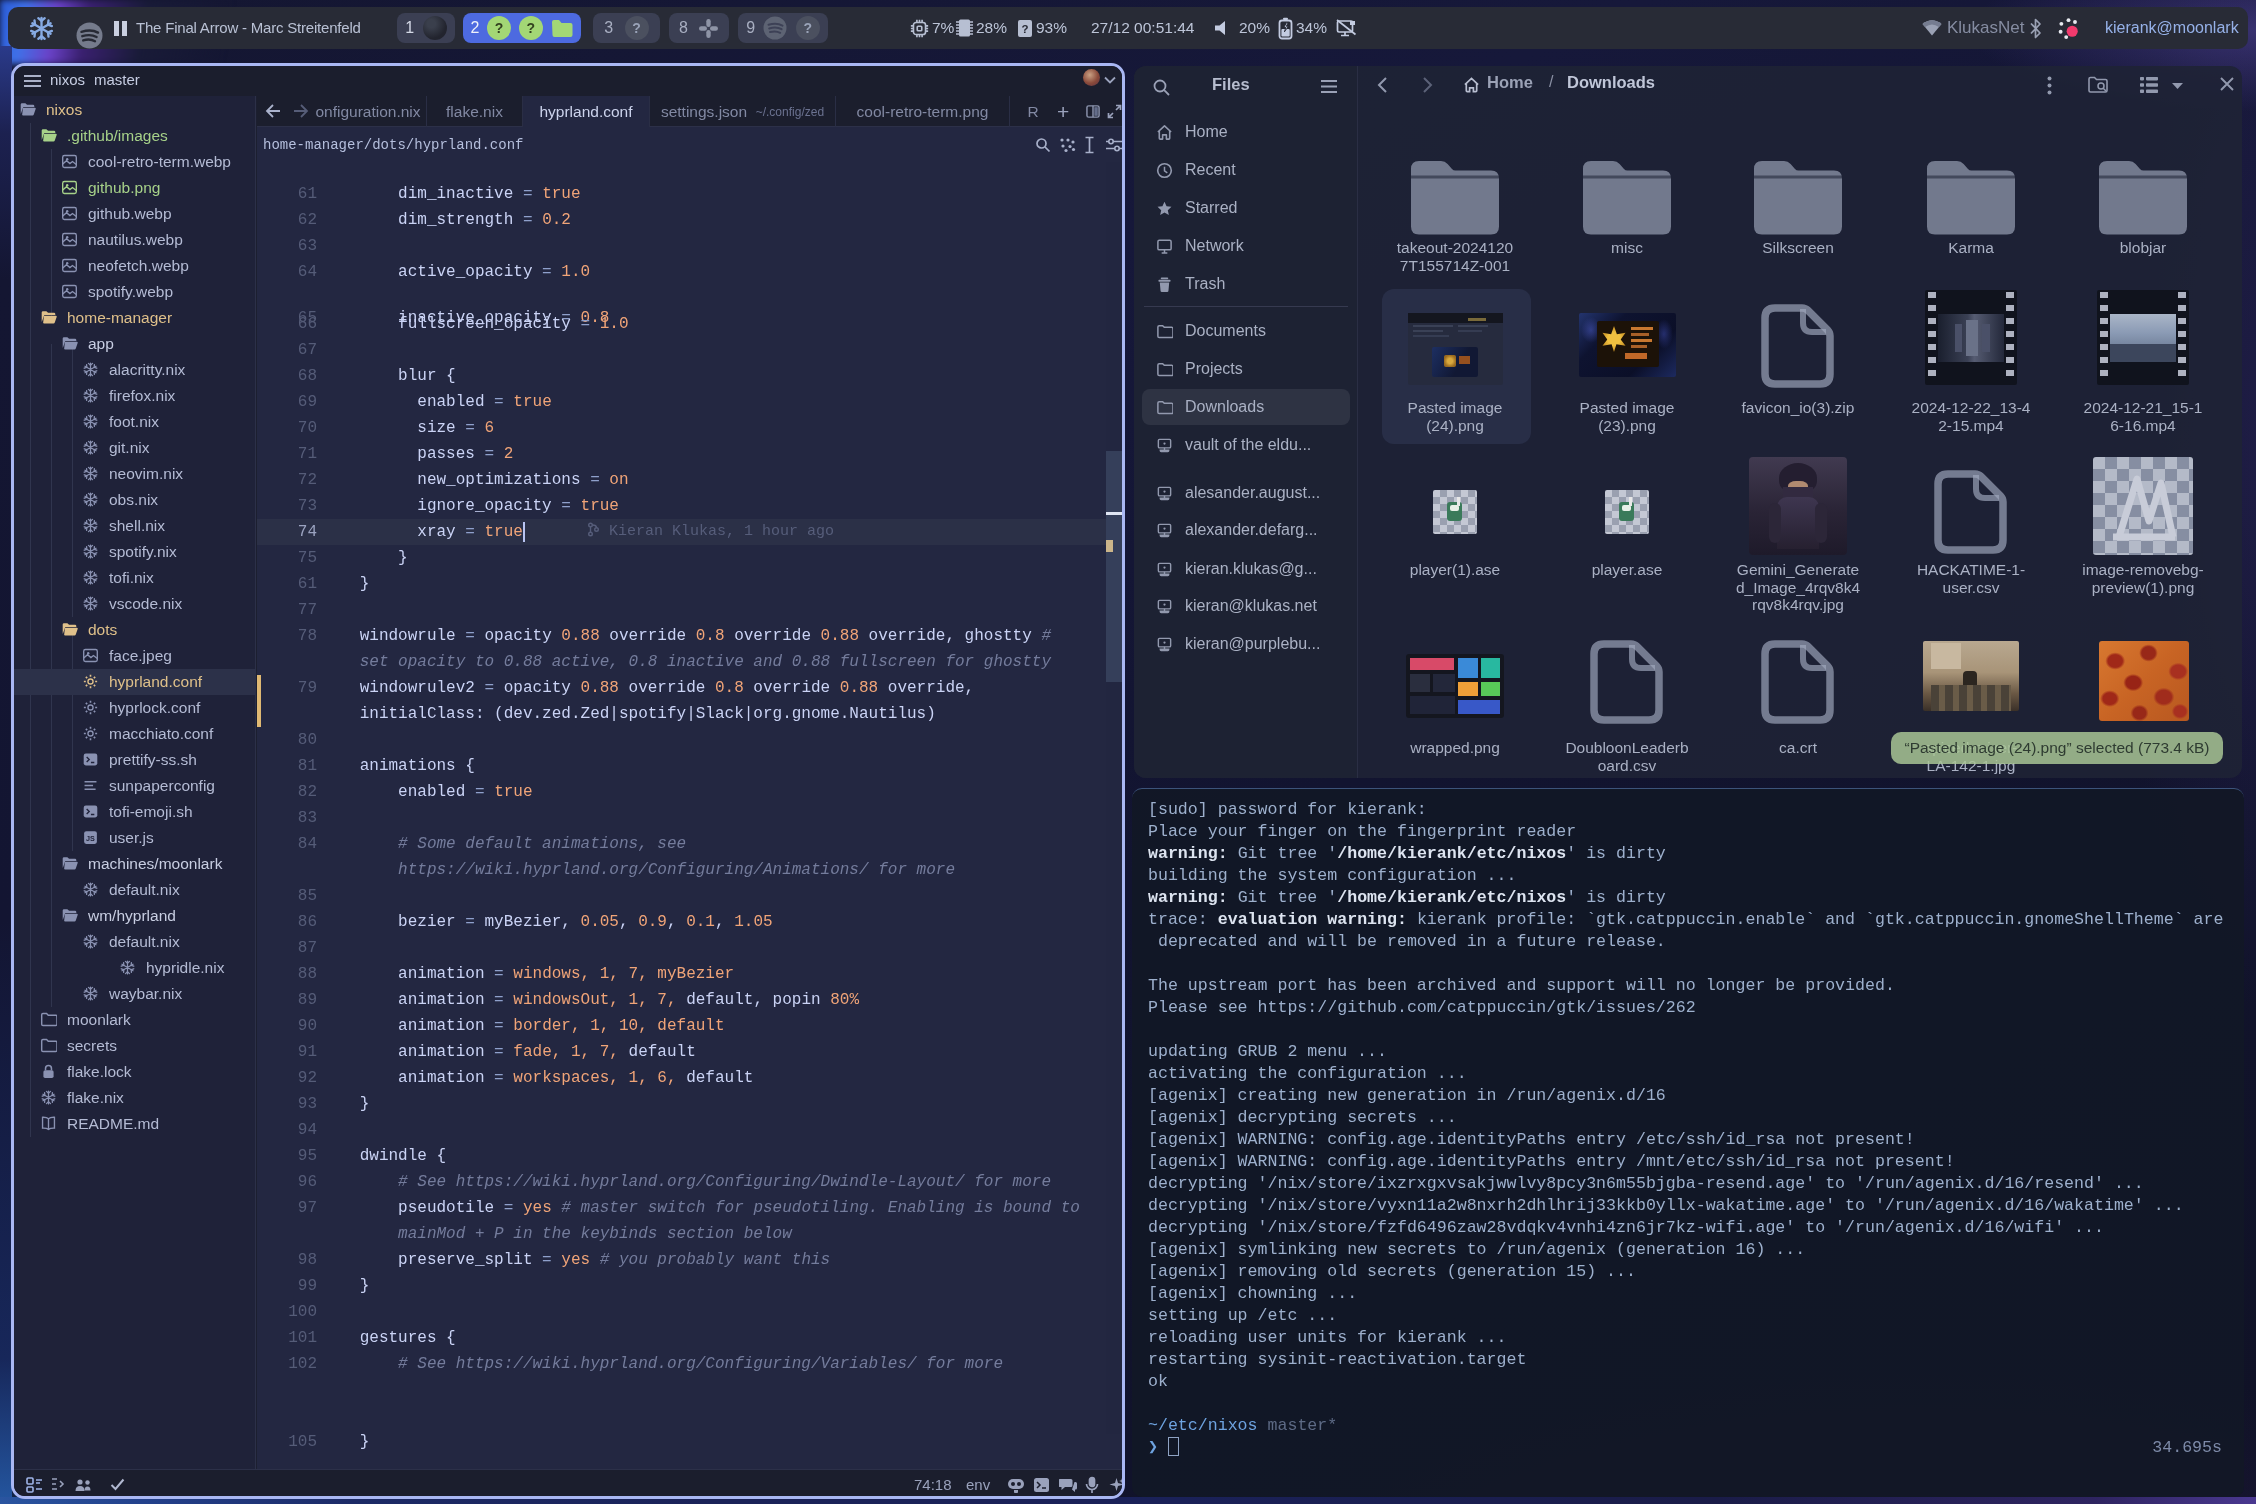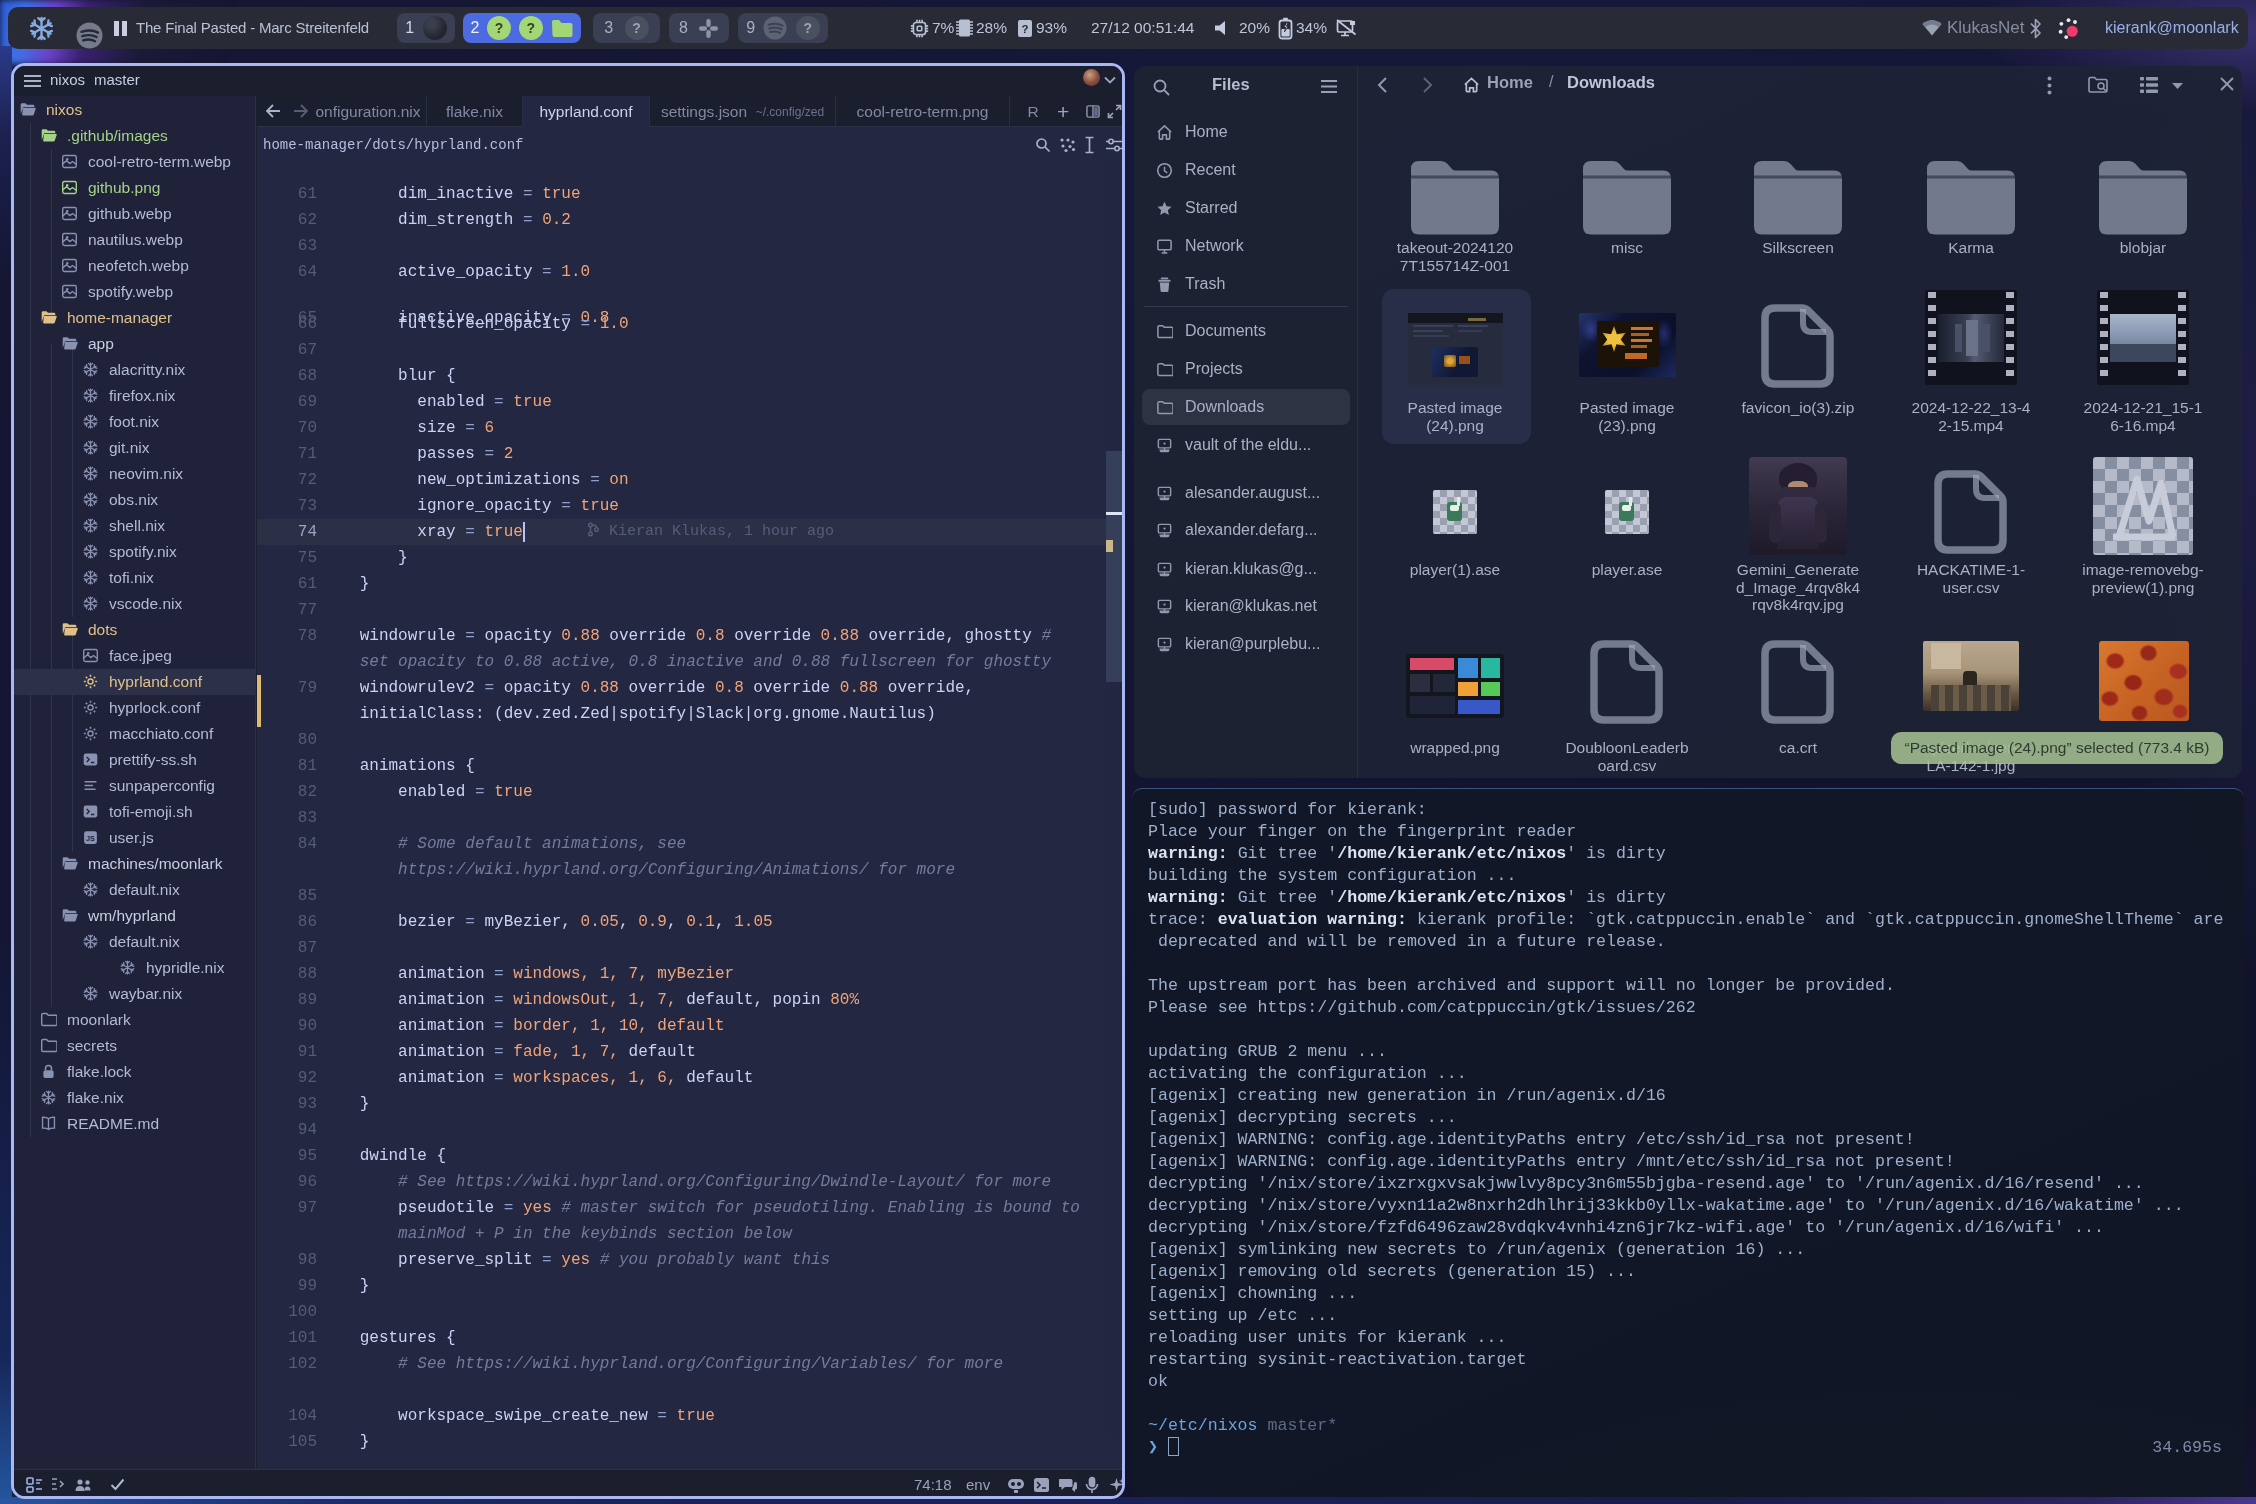--- a/index.html
+++ b/index.html
@@ -90,21 +90,21 @@
   <svg class="abs" style="left:68px;top:15px" width="27" height="27" viewBox="0 0 27 27">
     <circle cx="13.5" cy="13.5" r="13" fill="#757b8c"></circle>
     <g stroke="#272a35" stroke-width="2.4" fill="none" stroke-linecap="round">
       <path d="M5.5 9.8 C12 7.8 18 8.3 22 10.6"></path>
       <path d="M6.3 14.2 C12 12.4 17 13 20.6 15"></path>
       <path d="M7.2 18.4 C11.8 17 15.8 17.4 19 19.2"></path>
     </g>
   </svg>
   <div class="abs" style="left:106px;top:14px;width:4.5px;height:15px;background:#c9cfe0"></div>
   <div class="abs" style="left:114px;top:14px;width:4.5px;height:15px;background:#c9cfe0"></div>
-  <div class="abs" style="left:128px;top:0;height:42px;line-height:42px;color:#b9c1d4;font-size:15px;letter-spacing:-0.2px">The Final Pasted - Marc Streitenfeld</div>
+  <div class="abs" style="left:128px;top:0;height:42px;line-height:42px;color:#b9c1d4;font-size:15px;letter-spacing:-0.2px">The Final Arrow - Marc Streitenfeld</div>
 
   <div class="pill" style="left:389px;width:58px">
     <span style="color:#d4d9e6">1</span>
     <span style="width:24px;height:24px;border-radius:50%;background:radial-gradient(circle at 35% 32%, #3a3f4c 18%, #22242e 65%)"></span>
   </div>
   <div class="pill active" style="left:455px;width:118px">
     <span>2</span>
     <span class="qc green">?</span>
     <span class="qc green">?</span>
     <svg width="23" height="19" viewBox="0 0 23 19">
@@ -685,21 +685,20 @@
 <div class="cl" style="left:0;top:954.7px;width:868px;"><span class="ln" style="left:0;color:#555c78">94</span></div>
 <div class="cl" style="left:0;top:980.7px;width:868px;"><span class="ln" style="left:0;color:#555c78">95</span><span class="cc" style="left:102.7px">dwindle {</span></div>
 <div class="cl" style="left:0;top:1006.7px;width:868px;"><span class="ln" style="left:0;color:#555c78">96</span><span class="cc" style="left:141.1px"><span class="com"># See https://wiki.hyprland.org/Configuring/Dwindle-Layout/ for more</span></span></div>
 <div class="cl" style="left:0;top:1032.7px;width:868px;"><span class="ln" style="left:0;color:#555c78">97</span><span class="cc" style="left:141.1px">pseudotile<span class="op"> = </span><span class="val">yes</span> <span class="com"># master switch for pseudotiling. Enabling is bound to</span></span></div>
 <div class="cl" style="left:0;top:1058.7px;width:868px;"><span class="cc" style="left:141.1px"><span class="com">mainMod + P in the keybinds section below</span></span></div>
 <div class="cl" style="left:0;top:1084.7px;width:868px;"><span class="ln" style="left:0;color:#555c78">98</span><span class="cc" style="left:141.1px">preserve_split<span class="op"> = </span><span class="val">yes</span> <span class="com"># you probably want this</span></span></div>
 <div class="cl" style="left:0;top:1110.7px;width:868px;"><span class="ln" style="left:0;color:#555c78">99</span><span class="cc" style="left:102.7px">}</span></div>
 <div class="cl" style="left:0;top:1136.7px;width:868px;"><span class="ln" style="left:0;color:#555c78">100</span></div>
 <div class="cl" style="left:0;top:1162.7px;width:868px;"><span class="ln" style="left:0;color:#555c78">101</span><span class="cc" style="left:102.7px">gestures {</span></div>
 <div class="cl" style="left:0;top:1188.7px;width:868px;"><span class="ln" style="left:0;color:#555c78">102</span><span class="cc" style="left:141.1px"><span class="com"># See https://wiki.hyprland.org/Configuring/Variables/ for more</span></span></div>
-<div class="cl" style="left:0;top:1240.7px;width:868px;"><span class="ln" style="left:0;color:#555c78">104</span><span class="cc" style="left:141.1px">workspace_swipe_create_new<span class="op"> = </span><span class="val">true</span></span></div>
 <div class="cl" style="left:0;top:1266.7px;width:868px;"><span class="ln" style="left:0;color:#555c78">105</span><span class="cc" style="left:102.7px">}</span></div>
 <div class="abs" style="left:0;top:512.7px;width:4px;height:52px;background:#e0b973"></div>
     </div>
     <div class="abs" style="left:849px;top:66px;width:16px;height:1272px;background:#222640"></div>
     <div class="abs" style="left:849px;top:355px;width:16px;height:231px;background:#43506c99"></div>
     <div class="abs" style="left:849px;top:416px;width:16px;height:2.5px;background:#dfe5f2"></div>
     <div class="abs" style="left:849px;top:444px;width:7px;height:12px;background:#cbb58a"></div>
   </div>
   <div class="statusbar">
     <svg class="abs" style="left:12px;top:7px" width="17" height="16" viewBox="0 0 17 16">

